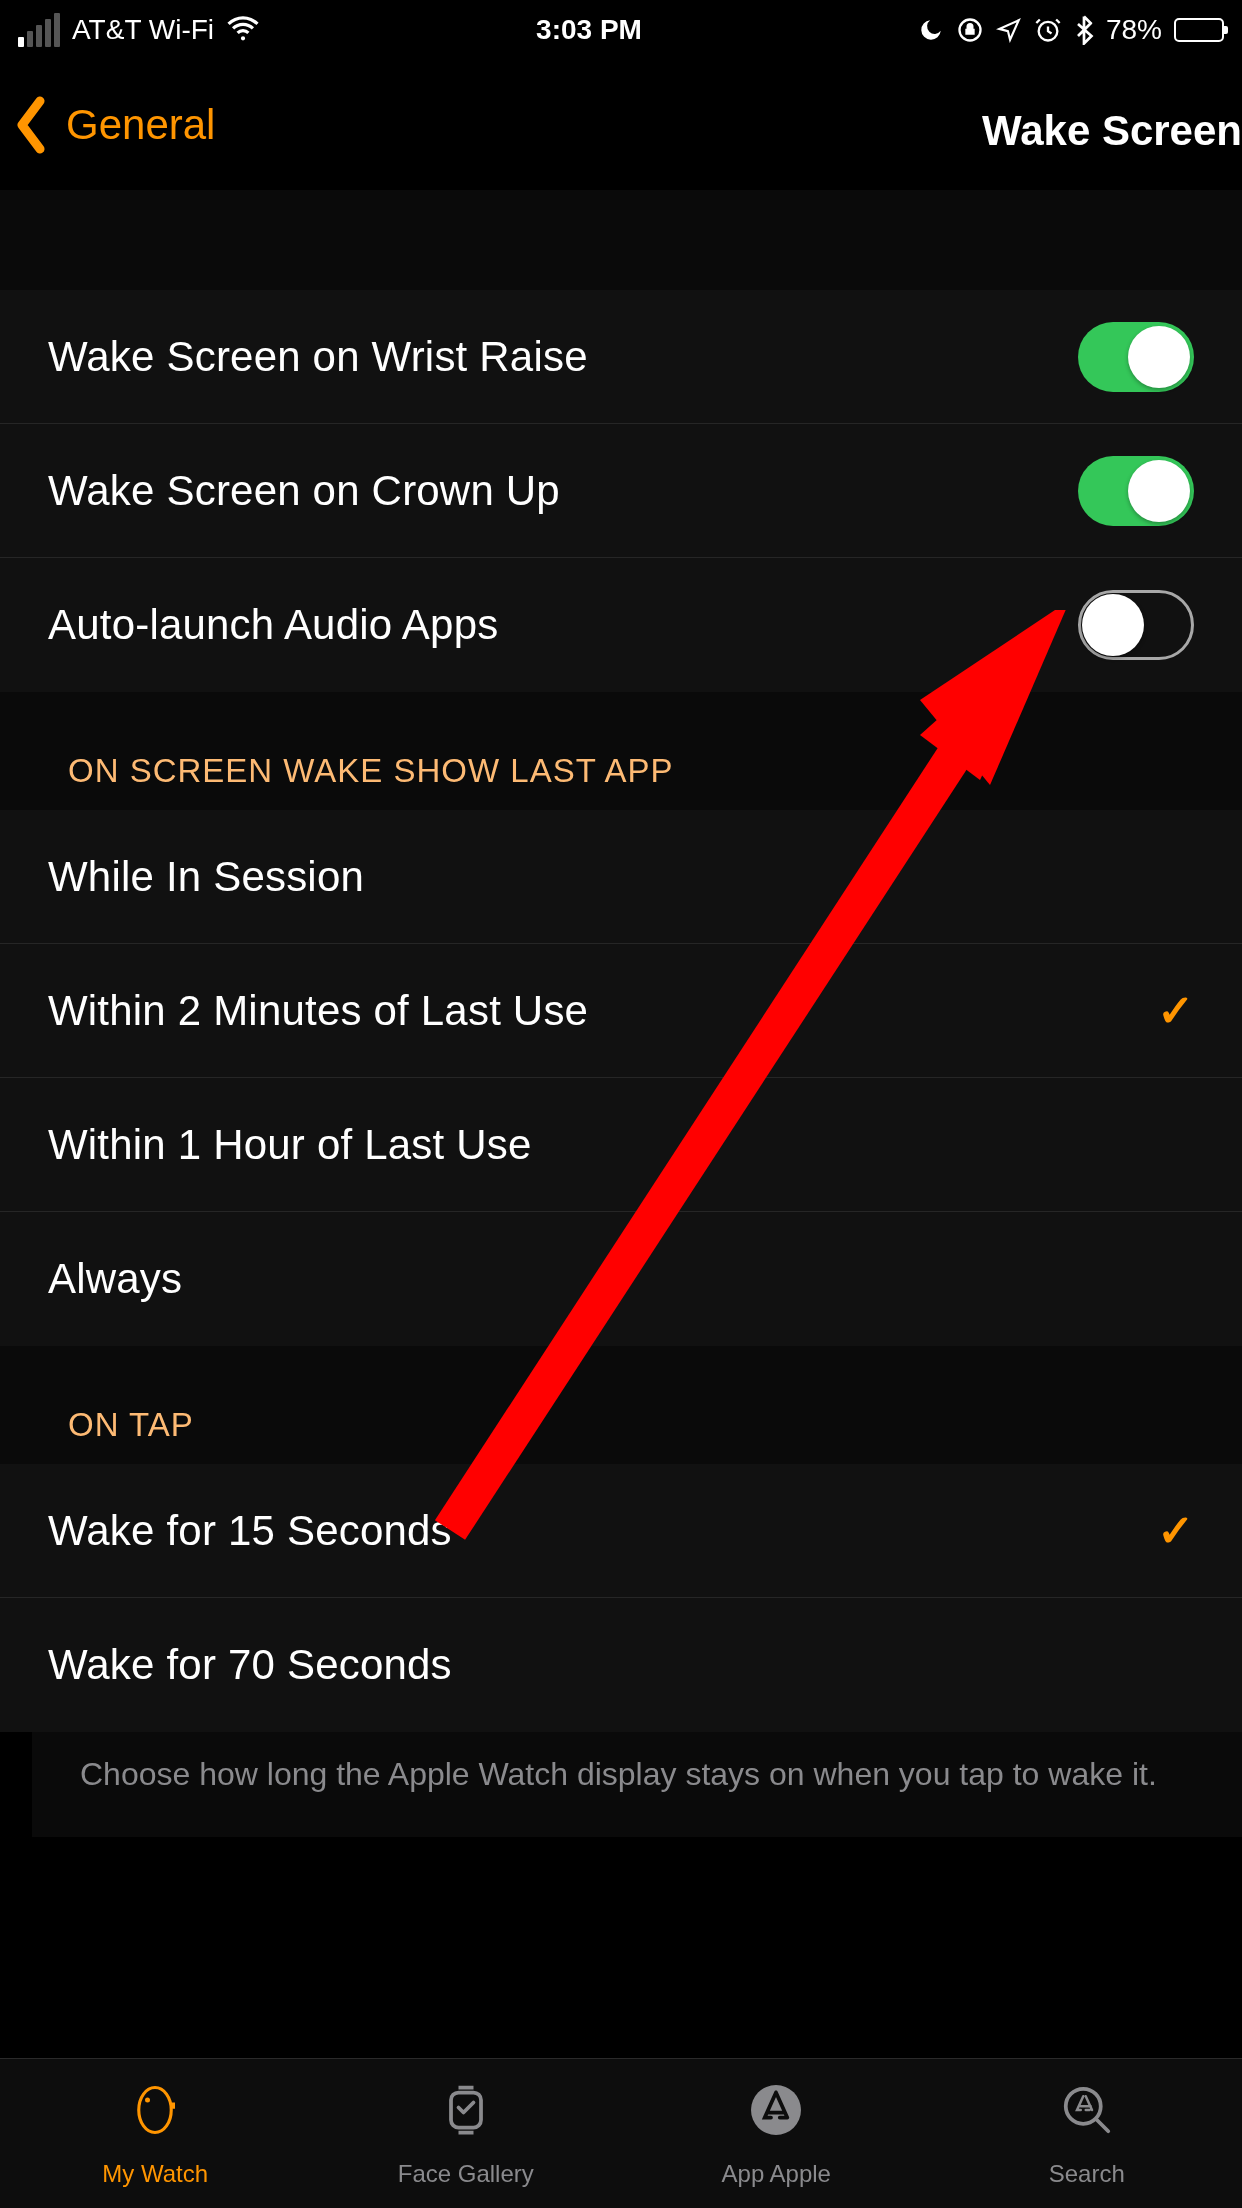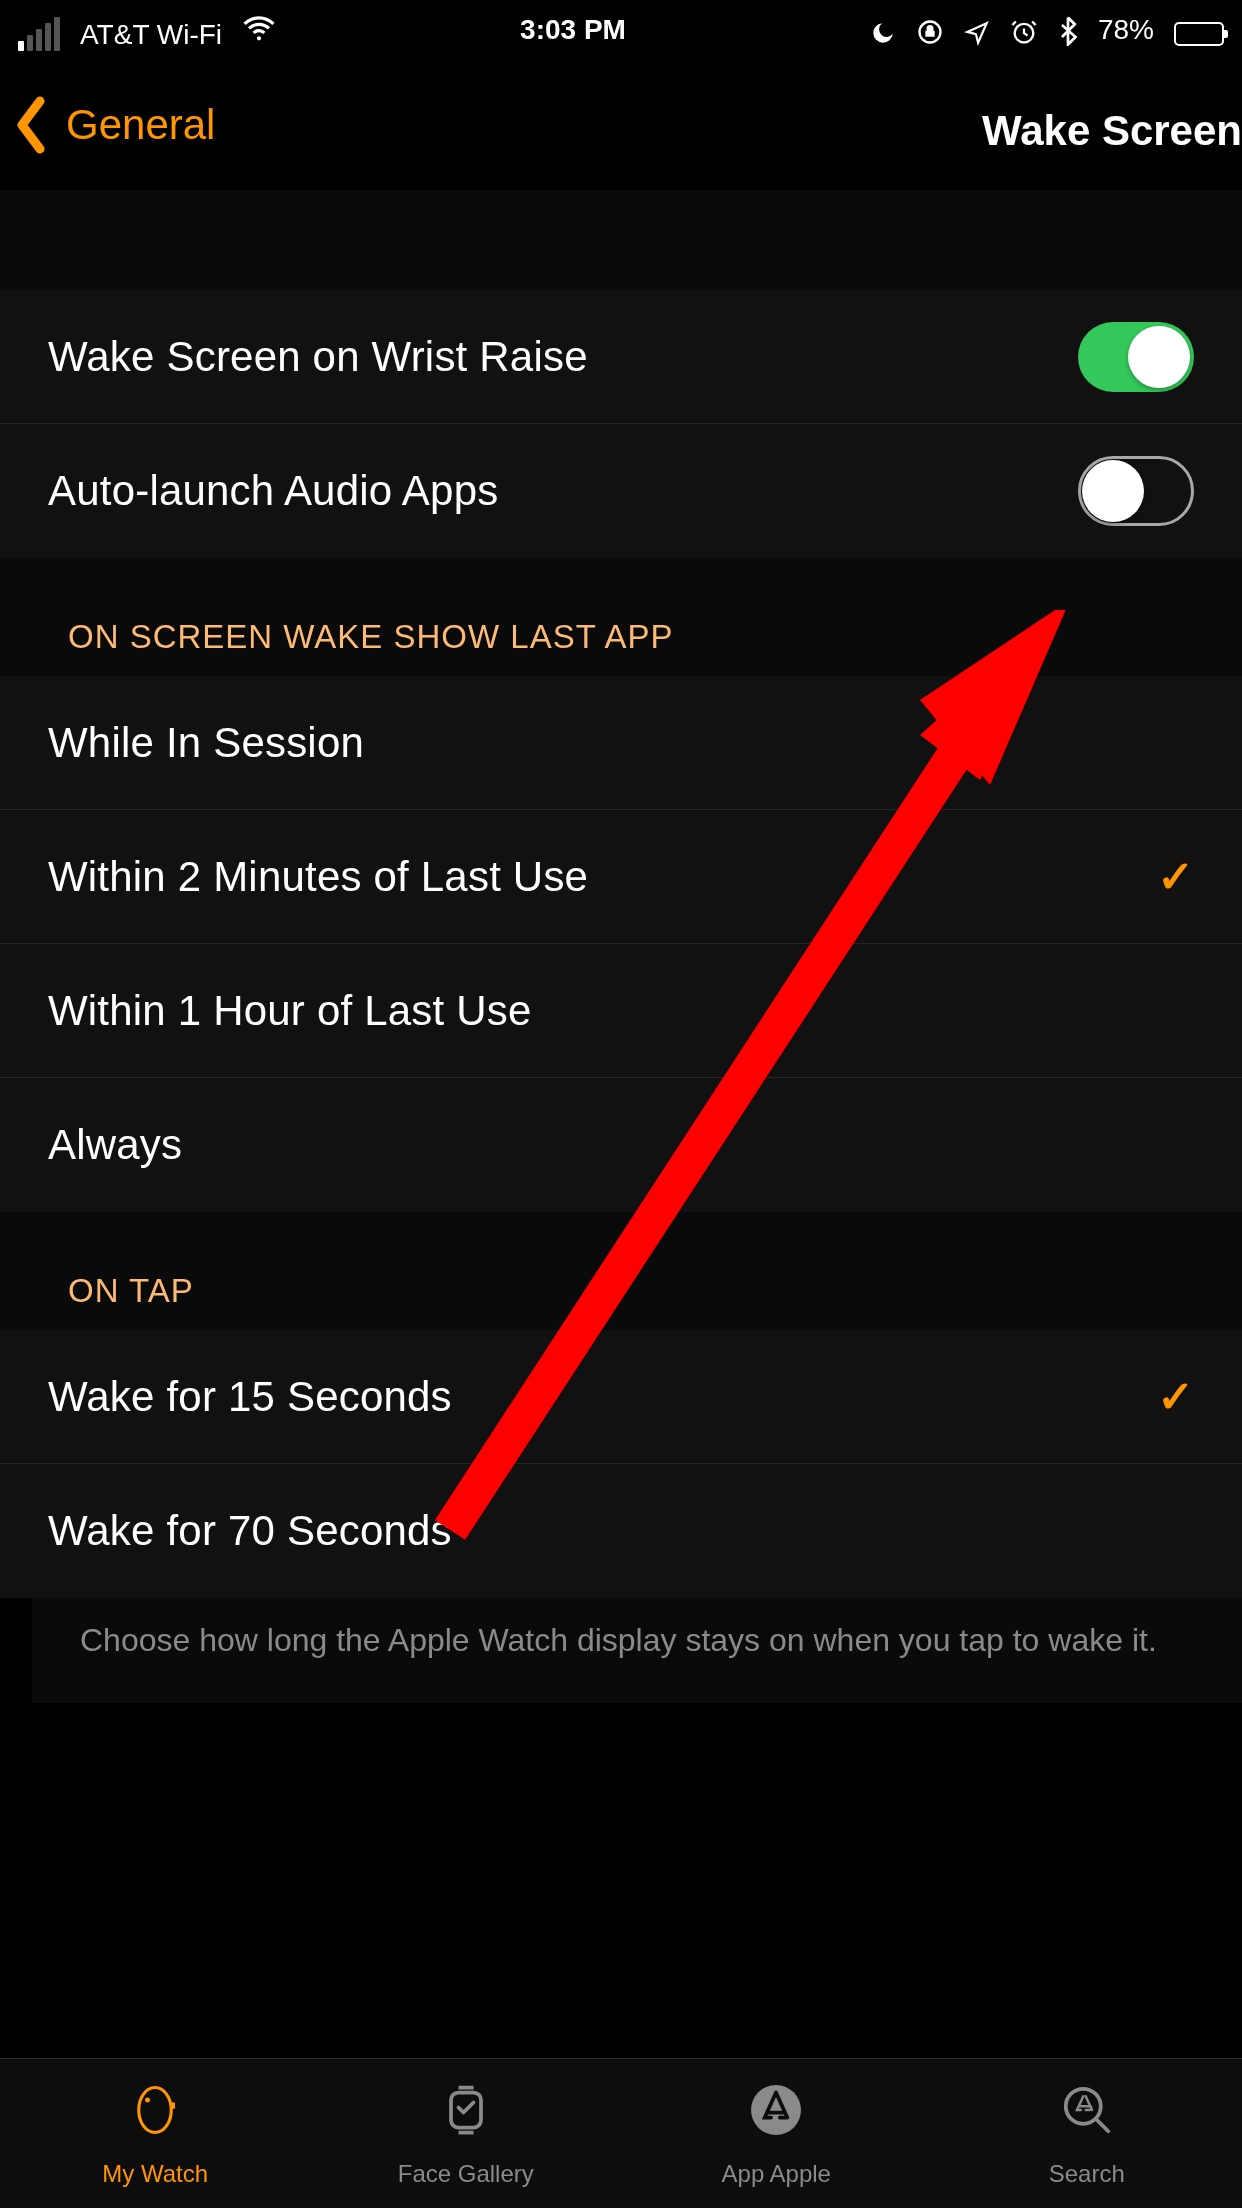--- a/index.html
+++ b/index.html
@@ -1,18 +1,18 @@
 <!DOCTYPE html>
 <html><head>
 <meta charset="utf-8">
 <style>
   * { margin:0; padding:0; box-sizing:border-box; -webkit-font-smoothing:antialiased; }
   html,body { width:1242px; height:2208px; background:#000; font-family:-apple-system,"Helvetica Neue",Helvetica,Arial,sans-serif; color:#fff; overflow:hidden; }
   .status-bar { height:60px; display:flex; align-items:center; justify-content:space-between; padding:0 18px; font-size:28px; font-weight:500; }
-  .status-left,.status-right { display:flex; align-items:flex-end; gap:20px; }
+  .status-left,.status-right { display:flex; align-items:center; gap:12px; }
   .signal { display:flex; align-items:flex-end; gap:3px; }
   .signal span { width:6px; background:#555; border-radius:1px; }
   .signal span.on { background:#fff; }
   .signal span:nth-child(1){height:10px}.signal span:nth-child(2){height:16px}.signal span:nth-child(3){height:22px}.signal span:nth-child(4){height:28px}.signal span:nth-child(5){height:34px}
   .wifi-icon svg { width:34px; height:34px; }
   .status-center { font-size:28px; font-weight:600; }
   .status-icon svg { display:block; }
   .battery { display:flex; align-items:center; gap:6px; }
   .battery-body { width:50px; height:24px; border:2px solid #fff; border-radius:5px; position:relative; padding:2px; }
   .battery-body::after { content:""; position:absolute; right:-6px; top:6px; width:4px; height:8px; background:#fff; border-radius:0 2px 2px 0; }
@@ -118,20 +118,26 @@
 <div class="section-gap"></div>
 
 <div class="group">
   <div class="row">
     <span class="row-label">Wake Screen on Wrist Raise</span>
     <div class="toggle on">
         <span class="knob"></span>
       </div>
   </div>
   <div class="row">
+    <span class="row-label">Wake Screen on Crown Up</span>
+    <div class="toggle on">
+        <span class="knob"></span>
+      </div>
+  </div>
+  <div class="row">
     <span class="row-label">Auto-launch Audio Apps</span>
     <div class="toggle off">
         <span class="knob"></span>
       </div>
   </div>
 </div>
 
 <div class="section-header">ON SCREEN WAKE SHOW LAST APP</div>
 <div class="group">
   <div class="row">

